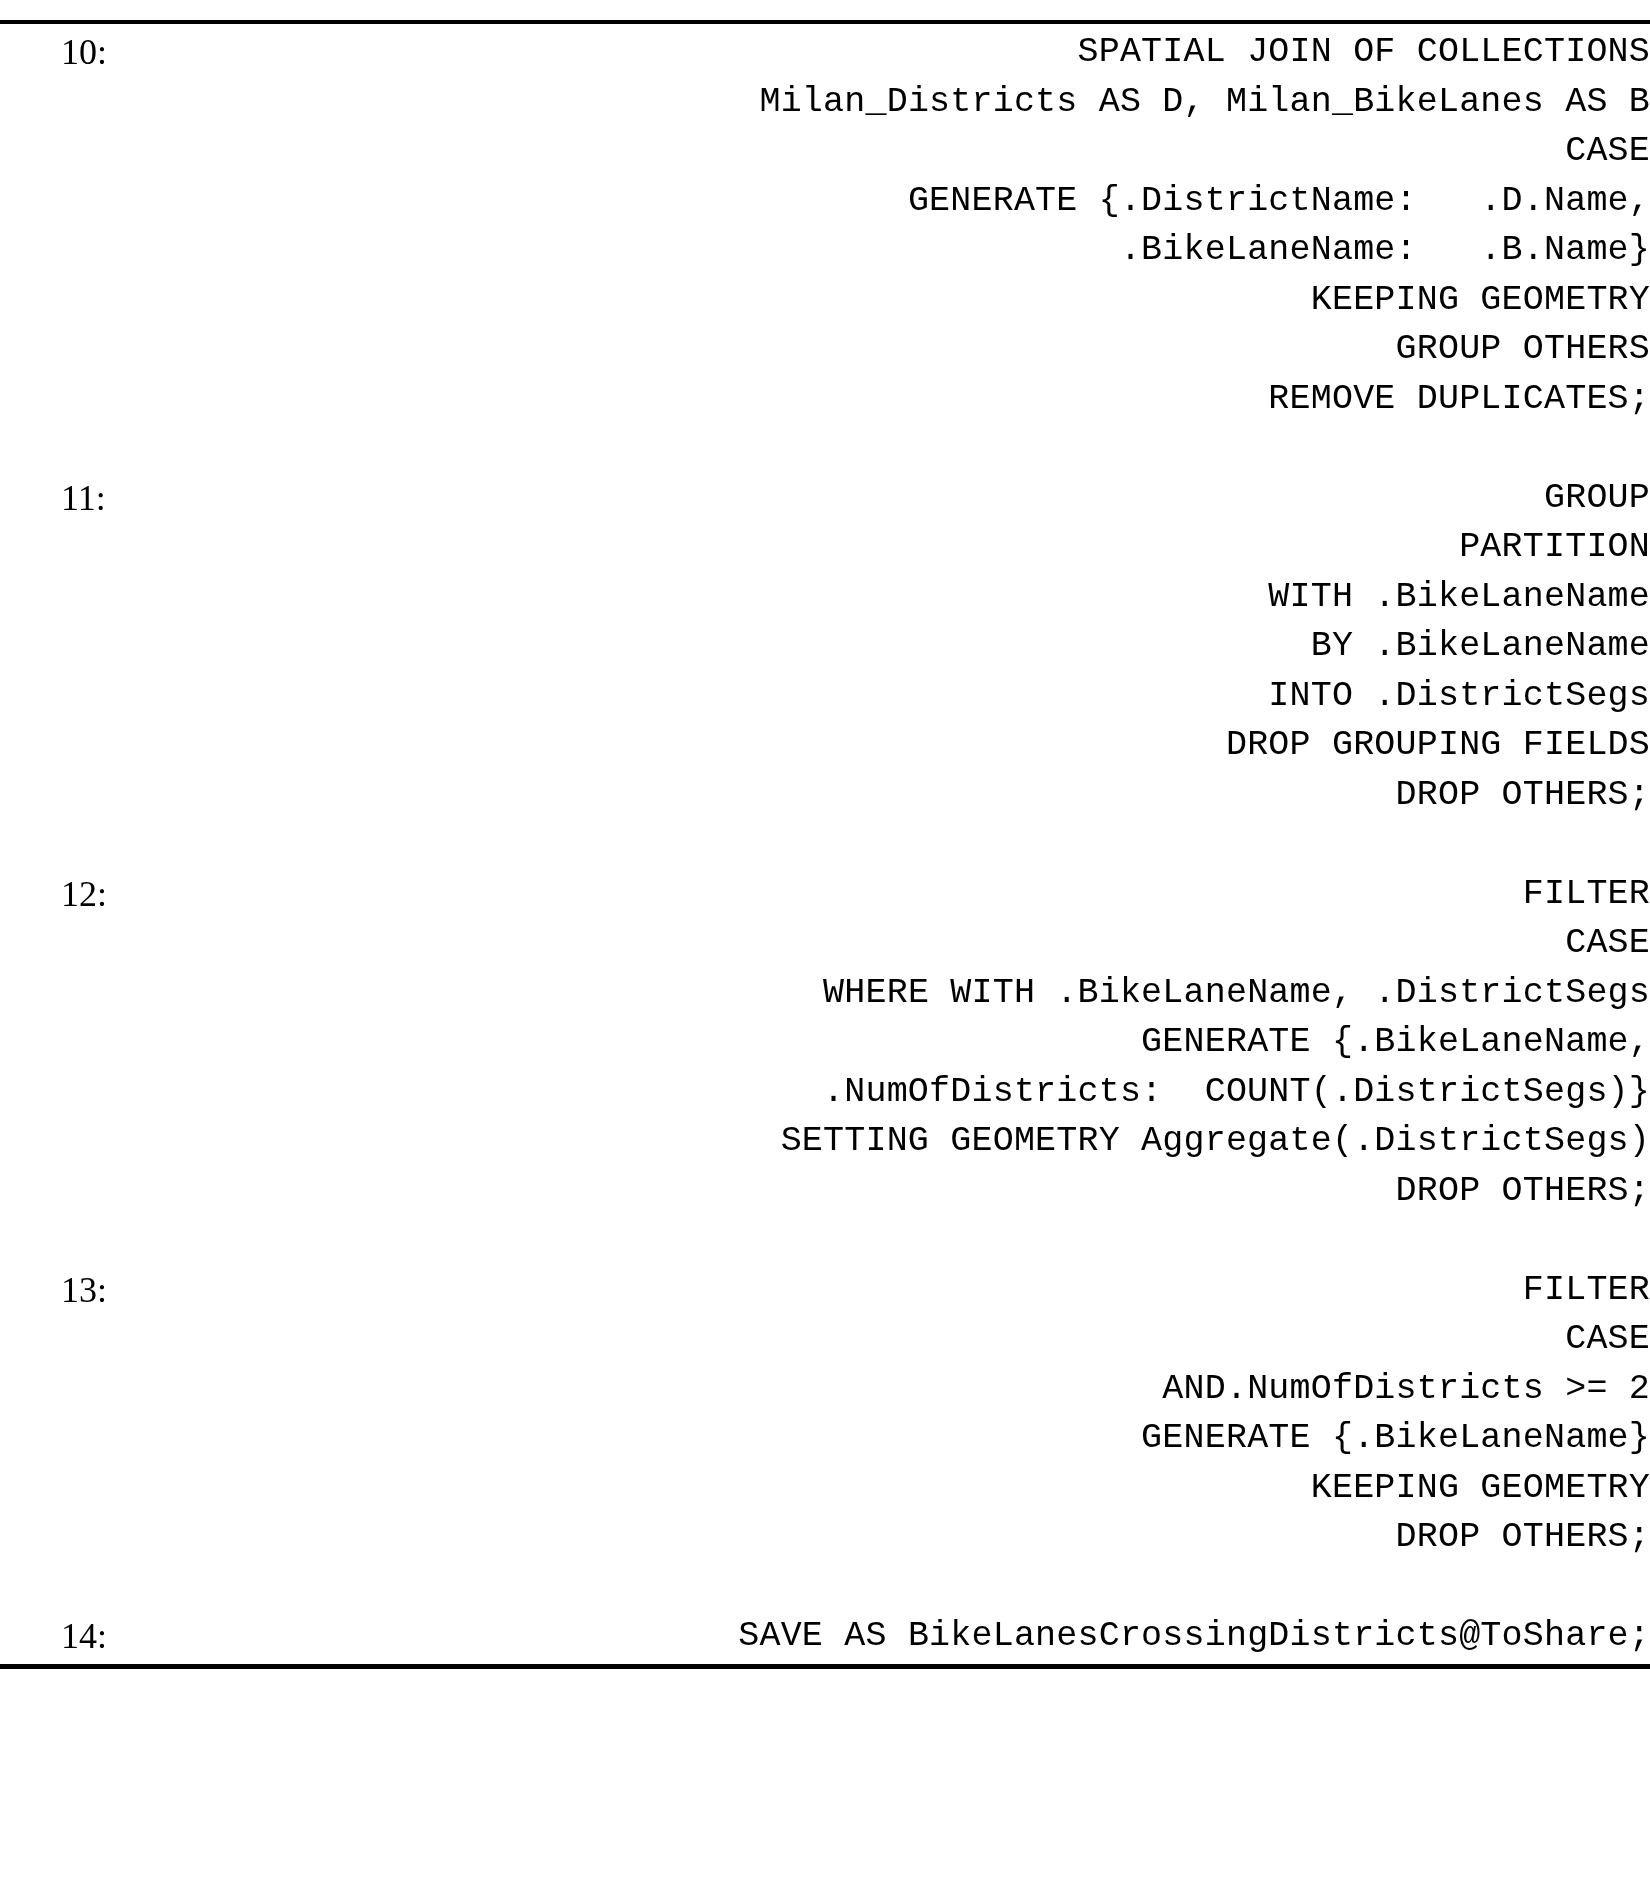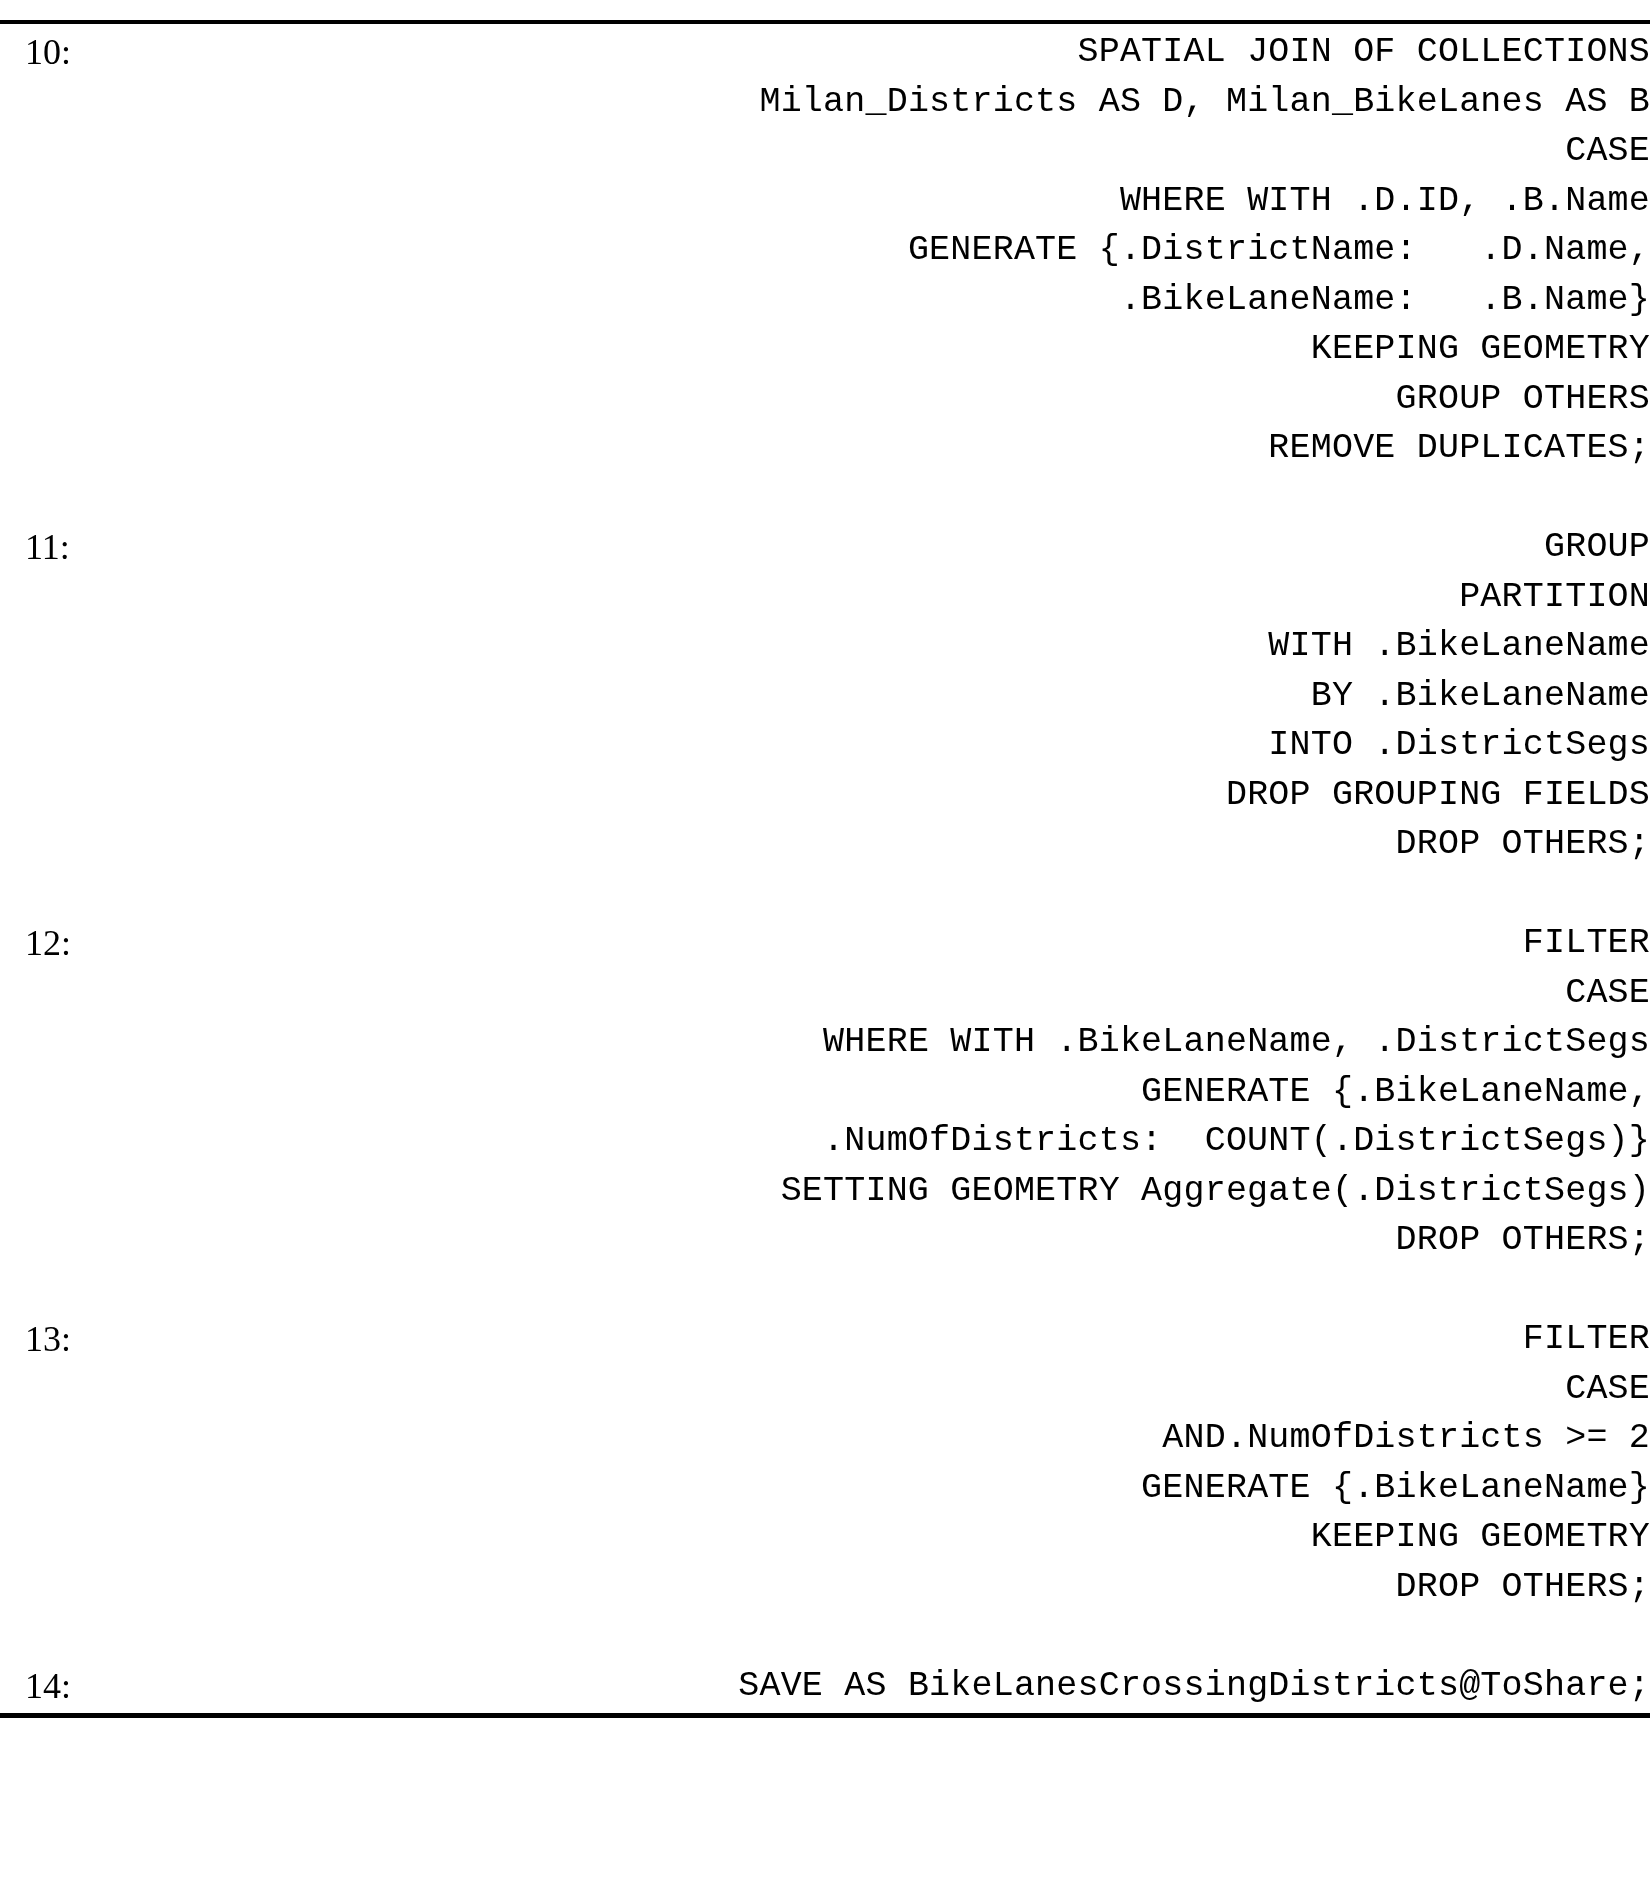--- a/index.html
+++ b/index.html
@@ -19,21 +19,22 @@
     top: 20px;
     width: 1650px;
   }
   .rule {
     width: 1650px;
     background: #000000;
   }
   .rule-top { height: 4px; }
   .rule-bottom { height: 5px; }
   .lines {
-    padding: 4px 0 2px 3px;
+    padding: 4px 0 2px 16px;
+    margin-left: 23px;
   }
   .row {
     position: relative;
     height: 49.5px;
     line-height: 49.5px;
     white-space: pre;
     color: #000000;
   }
   .num {
     position: absolute;
@@ -55,21 +56,20 @@
 </style>
 </head>
 <body>
 
 <div class="algorithm">
   <div class="rule rule-top"></div>
   <div class="lines">
       <div class="row"><span class="num">10:</span><span class="code">SPATIAL JOIN OF COLLECTIONS</span></div>
       <div class="row"><span class="code">        Milan_Districts AS D, Milan_BikeLanes AS B</span></div>
       <div class="row"><span class="code">    CASE</span></div>
-      <div class="row"><span class="code">        WHERE WITH .D.ID, .B.Name</span></div>
       <div class="row"><span class="code">            GENERATE {.DistrictName:   .D.Name,</span></div>
       <div class="row"><span class="code">                       .BikeLaneName:   .B.Name}</span></div>
       <div class="row"><span class="code">                KEEPING GEOMETRY</span></div>
       <div class="row"><span class="code">        GROUP OTHERS</span></div>
       <div class="row"><span class="code">    REMOVE DUPLICATES;</span></div>
       <div class="row"><span class="code"></span></div>
       <div class="row"><span class="num">11:</span><span class="code">GROUP</span></div>
       <div class="row"><span class="code">    PARTITION</span></div>
       <div class="row"><span class="code">        WITH .BikeLaneName</span></div>
       <div class="row"><span class="code">        BY .BikeLaneName</span></div>

